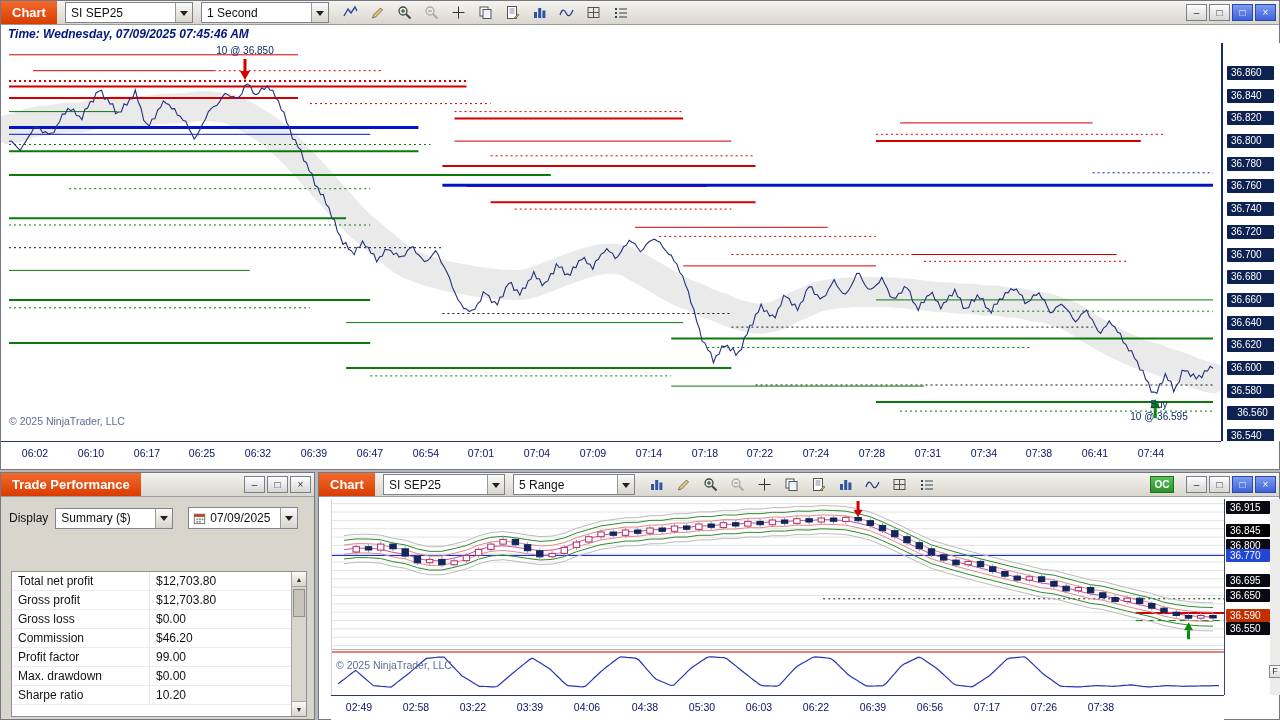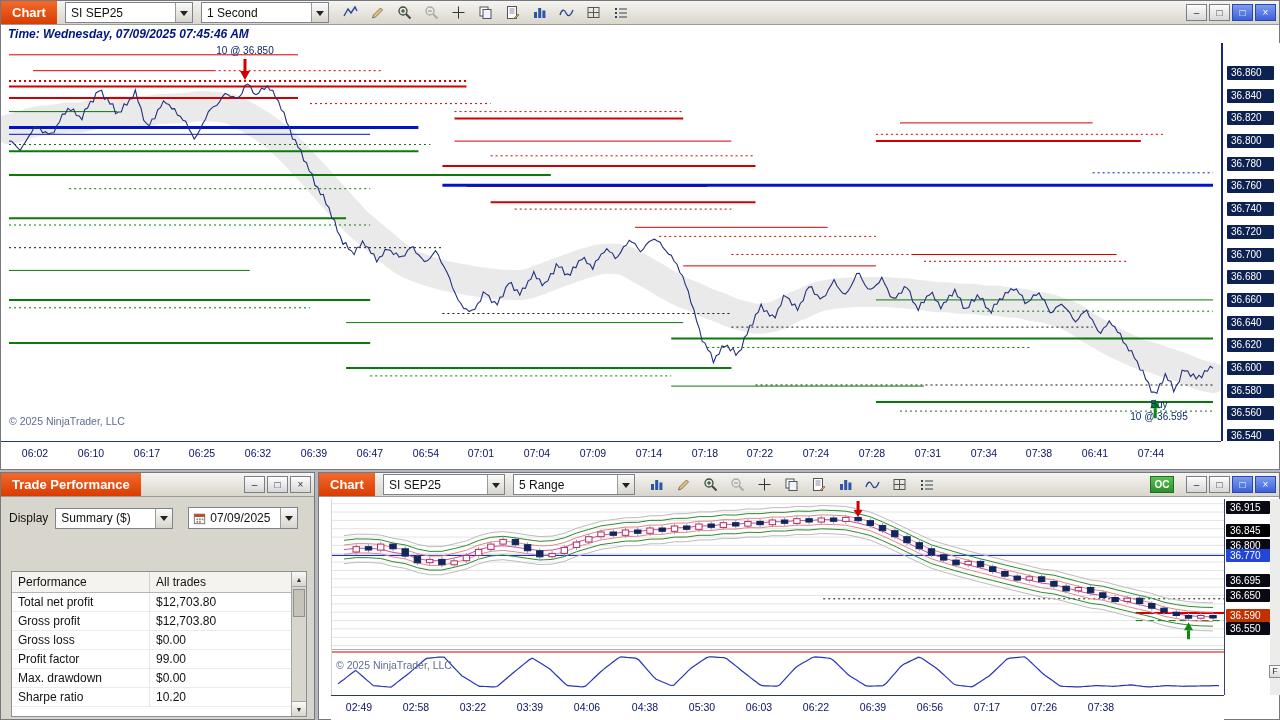--- a/index.html
+++ b/index.html
@@ -238,21 +238,21 @@
         <div class="toptag" style="top: 136px;">36.760</div>
         <div class="toptag" style="top: 159px;">36.740</div>
         <div class="toptag" style="top: 182px;">36.720</div>
         <div class="toptag" style="top: 205px;">36.700</div>
         <div class="toptag" style="top: 227px;">36.680</div>
         <div class="toptag" style="top: 250px;">36.660</div>
         <div class="toptag" style="top: 273px;">36.640</div>
         <div class="toptag" style="top: 295px;">36.620</div>
         <div class="toptag" style="top: 318px;">36.600</div>
         <div class="toptag" style="top: 341px;">36.580</div>
-        <div class="toptag" style="top: 363px;">36.560</div>
+        <div class="toptag" style="top: 363px; text-align: center;">36.560</div>
         <div class="toptag" style="top: 386px;">36.540</div>
       </div>
     <div class="time-axis" id="top-times">
         <div class="tlabel" style="left: 34px;">06:02</div>
         <div class="tlabel" style="left: 90px;">06:10</div>
         <div class="tlabel" style="left: 146px;">06:17</div>
         <div class="tlabel" style="left: 201px;">06:25</div>
         <div class="tlabel" style="left: 257px;">06:32</div>
         <div class="tlabel" style="left: 313px;">06:39</div>
         <div class="tlabel" style="left: 369px;">06:47</div>
@@ -300,36 +300,36 @@
               <rect x="10" y="7.5" width="2" height="2" fill="#888"></rect>
               <rect x="4" y="10.5" width="2" height="2" fill="#888"></rect>
               <rect x="7" y="10.5" width="2" height="2" fill="#888"></rect>
             </svg>
           <span>07/09/2025</span>
           <span class="dd-btn" style="margin-left:auto"></span>
         </div>
       </div>
       <div class="perf-table">
         <div class="pt-inner">
-          <div class="pt-head">
-            <div class="c1">Performance</div>
-            <div class="c2">All trades</div>
-          </div>
           <div id="perf-rows">
               <div class="pt-row">
                 <div class="c1">Total net profit</div>
                 <div class="c2">$12,703.80</div>
               </div>
               <div class="pt-row">
                 <div class="c1">Gross profit</div>
                 <div class="c2">$12,703.80</div>
               </div>
               <div class="pt-row">
                 <div class="c1">Gross loss</div>
                 <div class="c2">$0.00</div>
+              </div>
+              <div class="pt-row">
+                <div class="c1">Commission</div>
+                <div class="c2">$46.20</div>
               </div>
               <div class="pt-row">
                 <div class="c1">Profit factor</div>
                 <div class="c2">99.00</div>
               </div>
               <div class="pt-row">
                 <div class="c1">Max. drawdown</div>
                 <div class="c2">$0.00</div>
               </div>
               <div class="pt-row">

